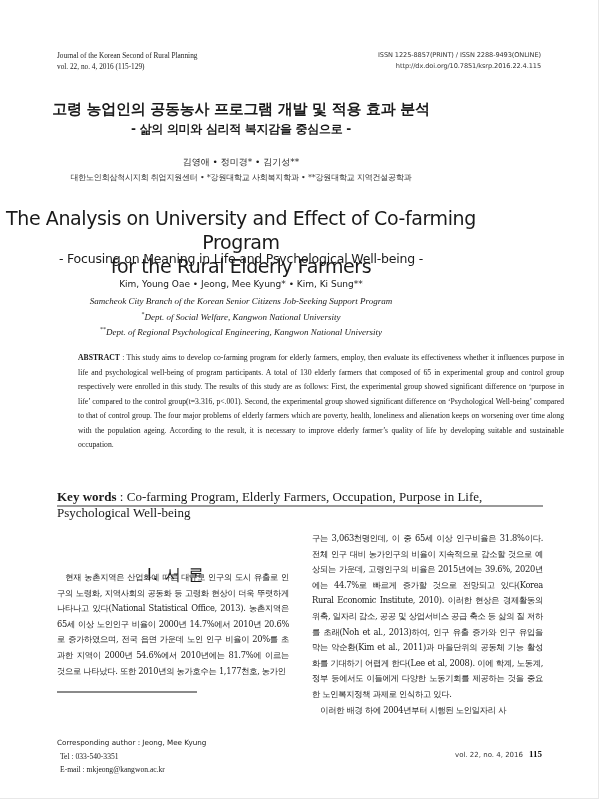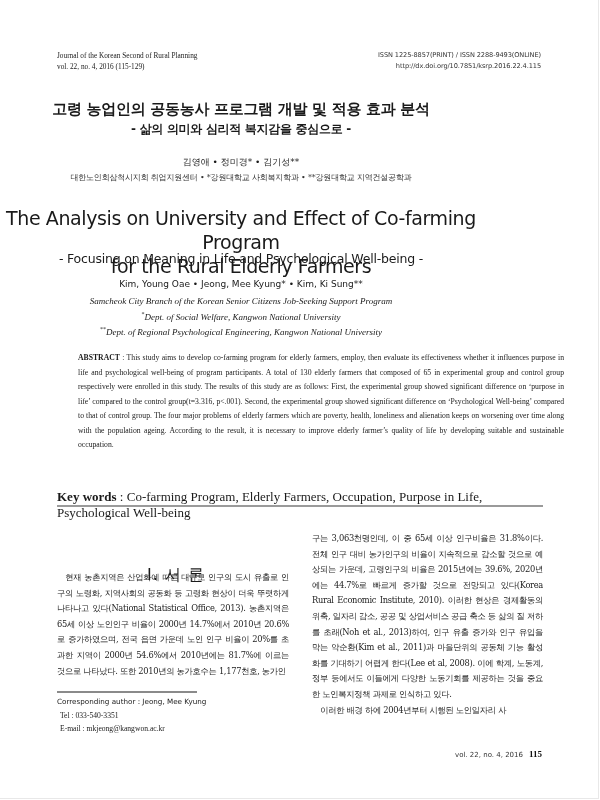--- a/index.html
+++ b/index.html
@@ -24,21 +24,21 @@
   .abstract b { font-weight: bold; }
   .keywords { position: absolute; left: 57px; top: 489px; width: 486px; font-size: 13px; }
   .rule { position: absolute; left: 57px; top: 505px; width: 486px; height: 1.5px; background: #9a9a9a; }
   .sec-head { position: absolute; left: 147px; top: 533px; font-size: 16px; font-family: "DejaVu Sans", sans-serif; letter-spacing: 1px; margin-top: 32px; }
   .col { position: absolute; font-size: 8.3px; line-height: 15.6px; text-align: justify; font-family: "DejaVu Serif", serif; letter-spacing: -0.3px; color: #222; }
   .col-left { left: 57px; top: 570px; width: 232px; }
   .col-right { left: 312px; top: 531px; width: 231px; }
   .col p { margin: 0; }
   .indent { text-indent: 1em; }
   .fn-rule { position: absolute; left: 57px; top: 691px; width: 140px; height: 1.5px; background: #8a8a8a; }
-  .fn { position: absolute; left: 57px; font-size: 7.6px; }
+  .fn { position: absolute; left: 57px; font-size: 7.6px; margin-top: 41px; }
   .fn-corr { top: 697px; font-family: "DejaVu Sans", sans-serif; font-size: 7.2px; }
   .fn-tel { top: 711px; left: 60px; font-family: "Liberation Serif", serif; }
   .fn-mail { top: 724px; left: 60px; font-family: "Liberation Serif", serif; }
   .footer { position: absolute; right: 58px; top: 749px; font-size: 7px; font-family: "DejaVu Sans", sans-serif; color: #333; }
   .footer .pg { font-weight: bold; font-family: Liberation Serif, serif; font-size: 9px; color: #111; margin-left: 6px; }
 </style>
 </head>
 <body>
 
 <div class="page-border"></div>

